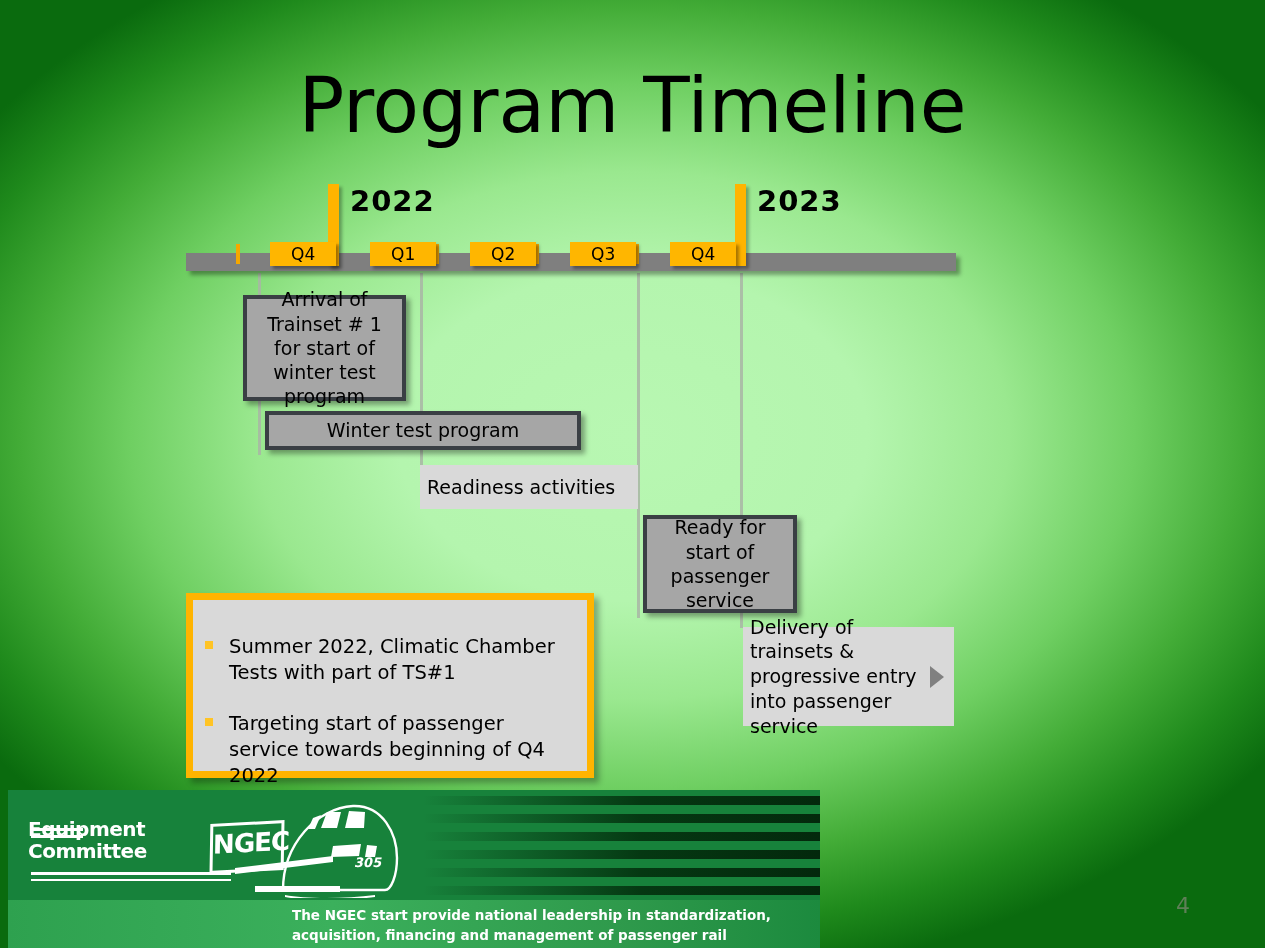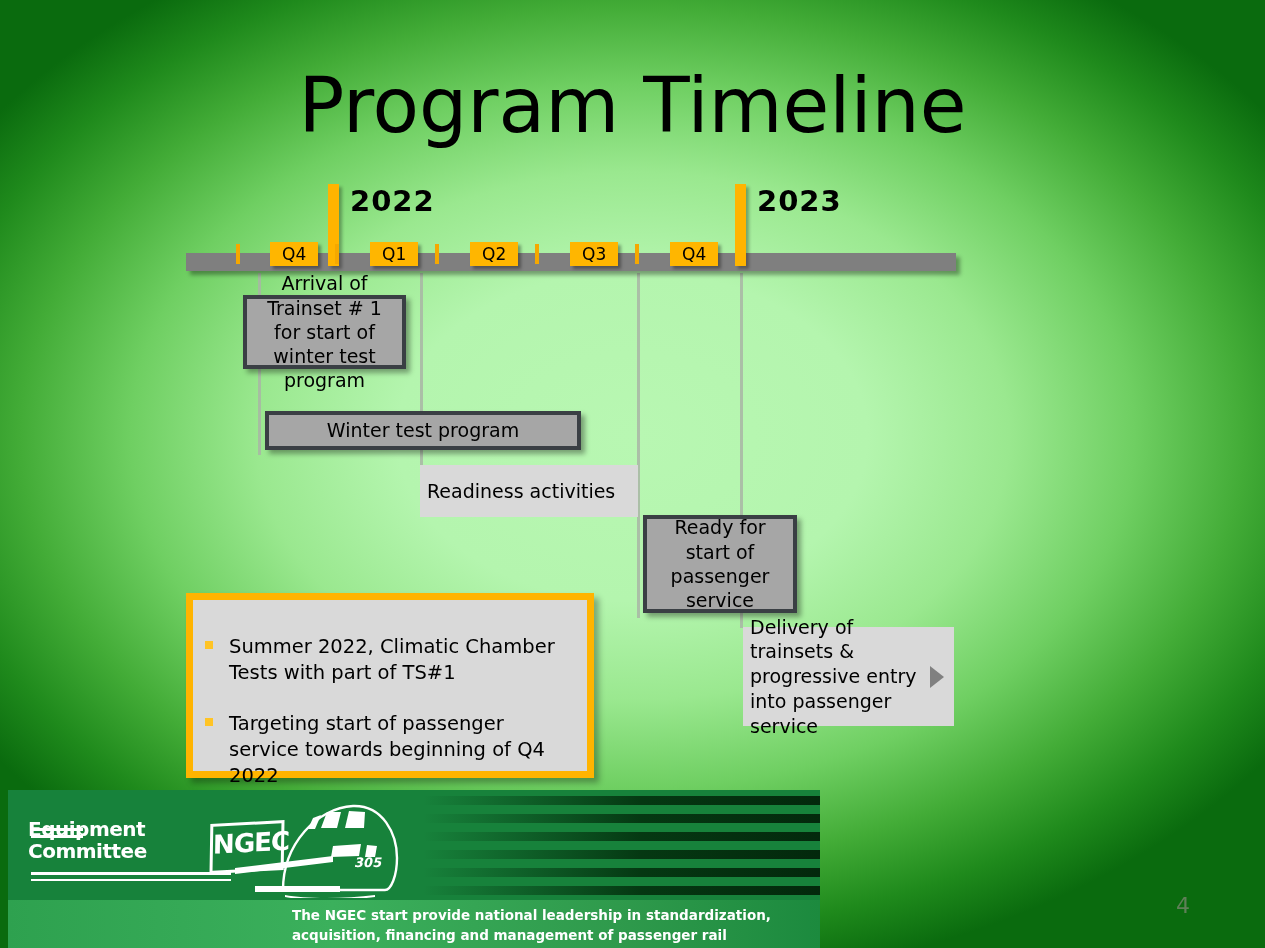--- a/index.html
+++ b/index.html
@@ -38,21 +38,21 @@
   }
   .tick{
     position:absolute;width:4px;height:20px;background:#f5a800;top:244px;
   }
   .qlab{
     position:absolute;top:242px;height:24px;
     background:#ffb600;color:#000;
     font-family:"DejaVu Sans", sans-serif;
     font-size:17px;font-weight:400;
     display:flex;align-items:center;justify-content:center;
-    padding:0 12px;
+    padding:0 21px;
     box-shadow:3px 3px 3px rgba(0,0,0,.35);
   }
   .yearmark{
     position:absolute;width:11px;height:82px;top:184px;background:#ffb400;
     box-shadow:3px 3px 3px rgba(0,0,0,.3);
   }
   .yearlab{
     position:absolute;top:184px;
     font-family:"DejaVu Sans", sans-serif;
     font-size:29px;font-weight:700;color:#000;letter-spacing:1px;
@@ -185,25 +185,25 @@
   <div class="tick" style="left:435px;"></div>
   <div class="tick" style="left:535px;"></div>
   <div class="tick" style="left:635px;"></div>
 
   <div class="qlab" style="left:270px;">Q4</div>
   <div class="qlab" style="left:370px;">Q1</div>
   <div class="qlab" style="left:470px;">Q2</div>
   <div class="qlab" style="left:570px;">Q3</div>
   <div class="qlab" style="left:670px;">Q4</div>
 
-  <div class="dkbox" style="left:243px;top:295px;width:163px;height:74px;padding:4px 8px;">Arrival of Trainset # 1 for start of winter test program</div>
+  <div class="dkbox" style="left:243px;top:295px;width:163px;height:106px;padding:4px 8px;">Arrival of Trainset # 1 for start of winter test program</div>
 
   <div class="dkbox" style="left:265px;top:411px;width:316px;height:39px;">Winter test program</div>
 
-  <div class="ltbox" style="left:420px;top:465px;width:218px;height:52px;padding-left:7px;">Readiness activities</div>
+  <div class="ltbox" style="left:420px;top:465px;width:218px;height:44px;padding-left:7px;">Readiness activities</div>
 
   <div class="dkbox" style="left:643px;top:515px;width:154px;height:98px;padding:4px 6px;">Ready for start of passenger service</div>
 
   <div class="ltbox" style="left:743px;top:627px;width:211px;height:99px;padding:6px 26px 6px 7px;">
     <span>Delivery of trainsets &amp; progressive entry into passenger service</span>
     <span id="deliv-arrow"></span>
   </div>
 
   <div id="callout">
     <ul>

